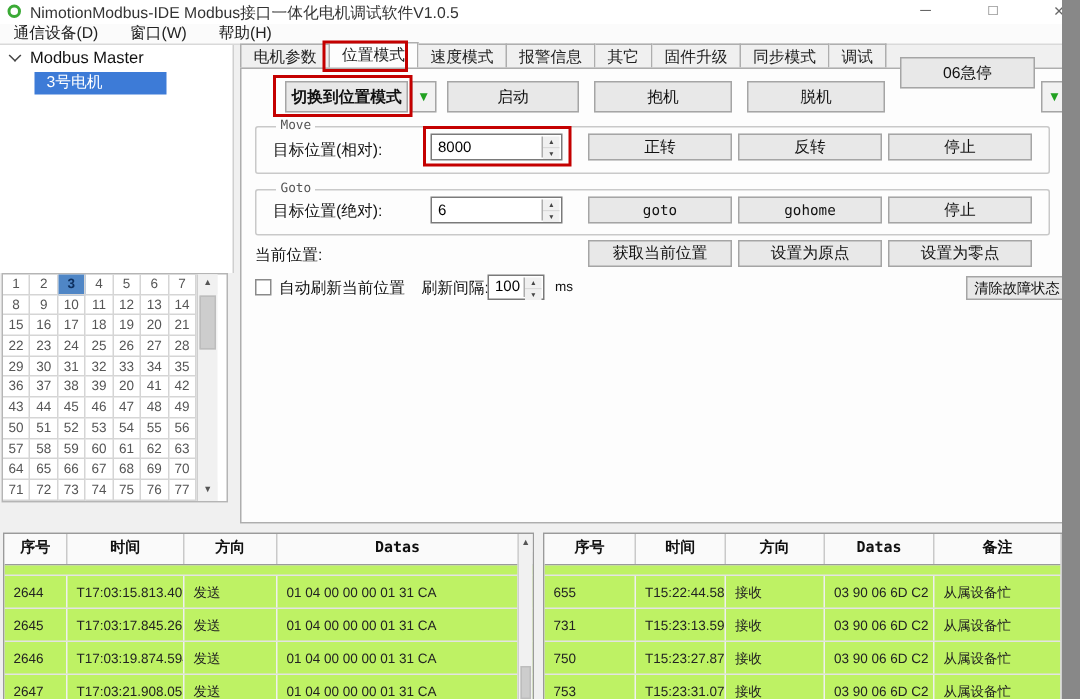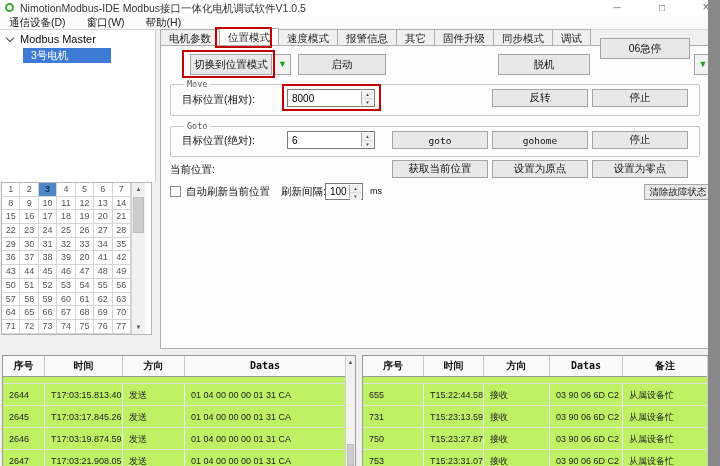--- a/index.html
+++ b/index.html
@@ -177,38 +177,40 @@
     <div class="tab">速度模式</div>
     <div class="tab">报警信息</div>
     <div class="tab">其它</div>
     <div class="tab">固件升级</div>
     <div class="tab">同步模式</div>
     <div class="tab">调试</div>
   </div>
 
   <div class="abs" id="content-panel"></div>
 
-  <button class="btn" style="left:190px;top:54px;width:82px;height:21px;">切换到位置模式</button>
+  <button class="btn" style="left:190px;top:54px;width:82px;height:21px;font-weight:bold;">切换到位置模式</button>
   <div class="dd-btn" style="left:274px;top:54px;width:17px;height:21px;line-height:19px;">▼</div>
   <button class="btn" style="left:298px;top:54px;width:88px;height:21px;">启动</button>
+  <button class="btn" style="left:396px;top:54px;width:92px;height:21px;">抱机</button>
   <button class="btn" style="left:498px;top:54px;width:92px;height:21px;">脱机</button>
   <button class="btn" style="left:600px;top:38px;width:90px;height:21px;">06急停</button>
   <div class="dd-btn" style="left:694px;top:54px;width:18px;height:21px;line-height:19px;">▼</div>
 
   <div class="fieldset" style="left:170px;top:84px;width:530px;height:32px;">
     <span class="legend">Move</span>
   </div>
   <div class="flabel" style="left:182px;top:93px;">目标位置(相对):</div>
   <div class="inputbox" style="left:287px;top:89px;width:88px;height:18px;">
     <input value="8000" style="">
     <div class="spin">
       <div>▲</div>
       <div>▼</div>
     </div>
   </div>
+  <button class="btn" style="left:392px;top:89px;width:96px;height:18px;">正转</button>
   <button class="btn" style="left:492px;top:89px;width:96px;height:18px;">反转</button>
   <button class="btn" style="left:592px;top:89px;width:96px;height:18px;">停止</button>
 
   <div class="fieldset" style="left:170px;top:126px;width:530px;height:31px;">
     <span class="legend">Goto</span>
   </div>
   <div class="flabel" style="left:182px;top:134px;">目标位置(绝对):</div>
   <div class="inputbox" style="left:287px;top:131px;width:88px;height:18px;">
     <input value="6" style="">
     <div class="spin">

